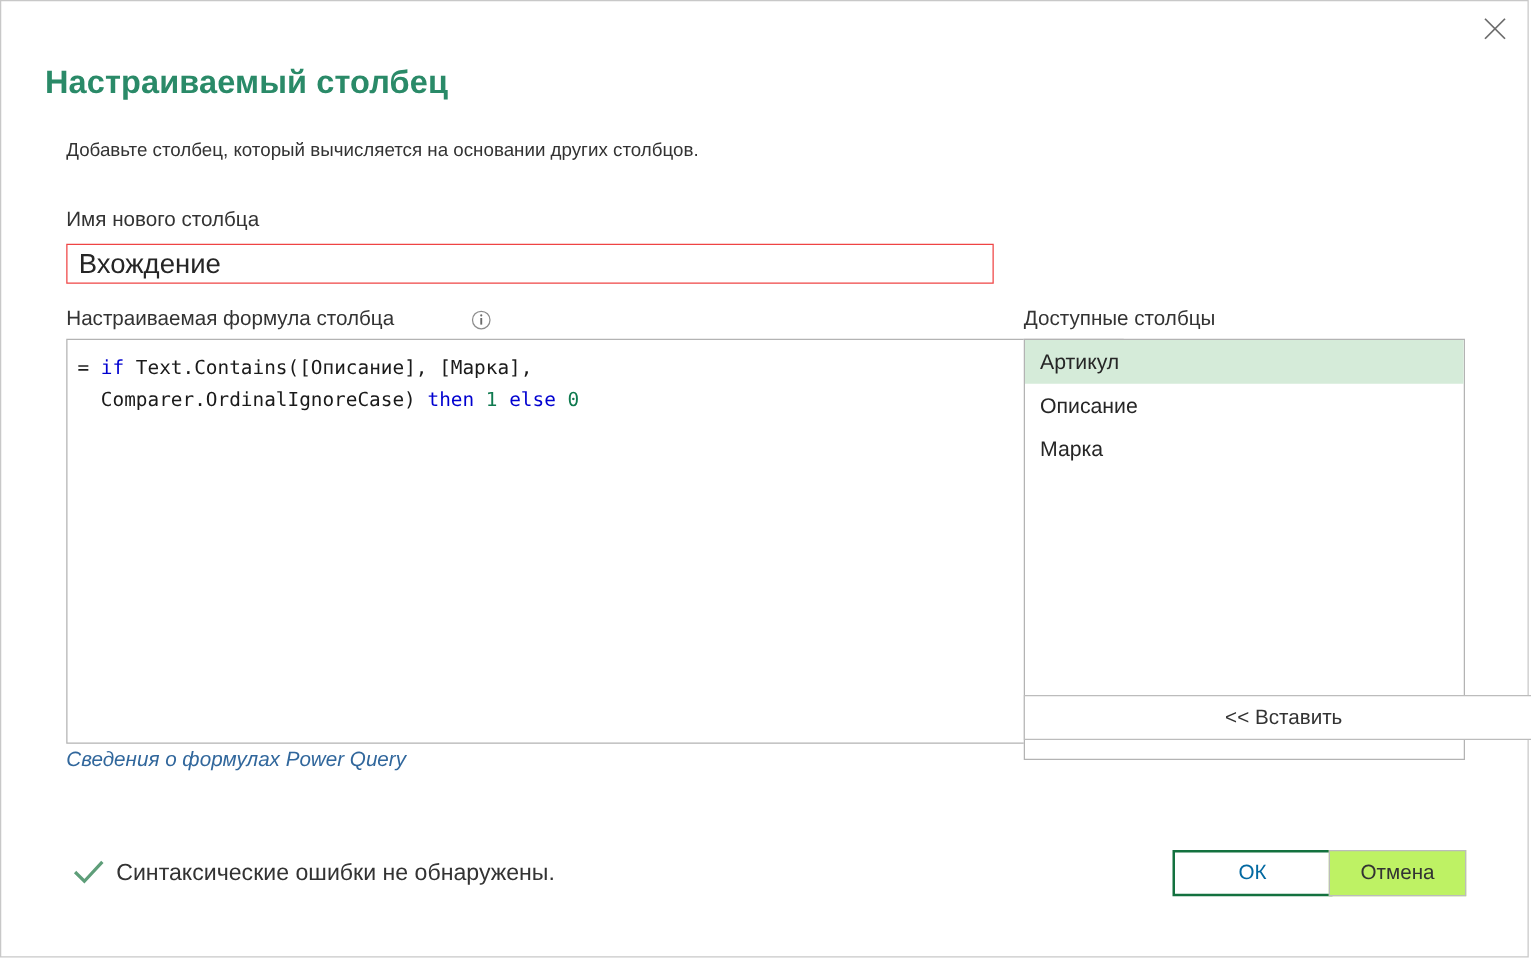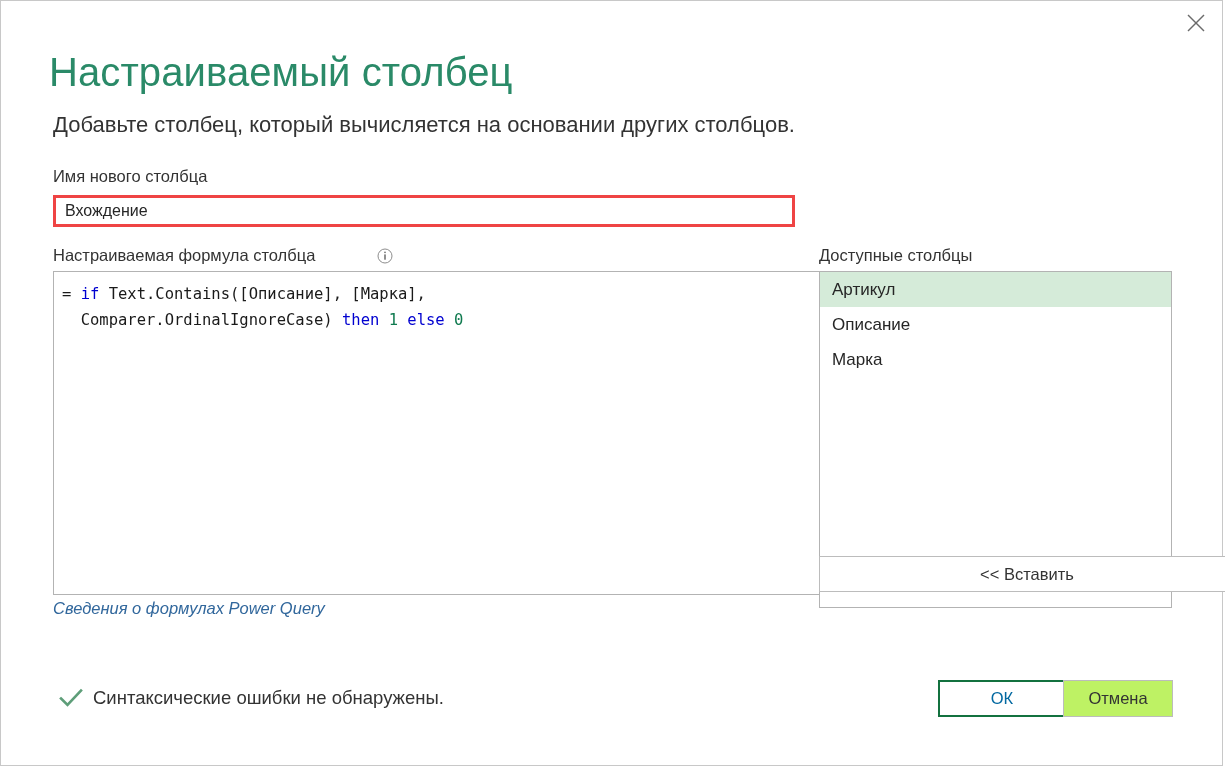--- a/index.html
+++ b/index.html
@@ -33,57 +33,57 @@
     display: flex;
     align-items: center;
     justify-content: center;
     cursor: pointer;
   }
   #close-btn svg { display: block; }
 
   
   #title {
     position: absolute;
-    left: 48px;
+    left: 35px;
     top: 49px;
-    font-size: 40px;
+    font-size: 26px;
     color: #2a8a68;
-    font-weight: 400;
+    font-weight: 700;
     letter-spacing: 0.1px;
     white-space: nowrap;
   }
   #subtitle {
     position: absolute;
     left: 52px;
     top: 111px;
-    font-size: 22px;
+    font-size: 15px;
     color: #333333;
     white-space: nowrap;
   }
 
   
   #name-label {
     position: absolute;
     left: 52px;
     top: 166px;
     font-size: 16.5px;
     color: #333333;
     white-space: nowrap;
   }
   #name-input {
     position: absolute;
     left: 52px;
     top: 194px;
     width: 742px;
     height: 32px;
     box-sizing: border-box;
-    border: 3px solid #ef4444;
-    background: #ffffff;
-    font-family: "Liberation Sans", sans-serif;
-    font-size: 16px;
+    border: 1px solid #ef4444;
+    background: #ffffff;
+    font-family: "Liberation Sans", sans-serif;
+    font-size: 22px;
     color: #262626;
     padding: 12px 9px;
     outline: none;
   }
 
   
   #formula-label {
     position: absolute;
     left: 52px;
     top: 245px;

